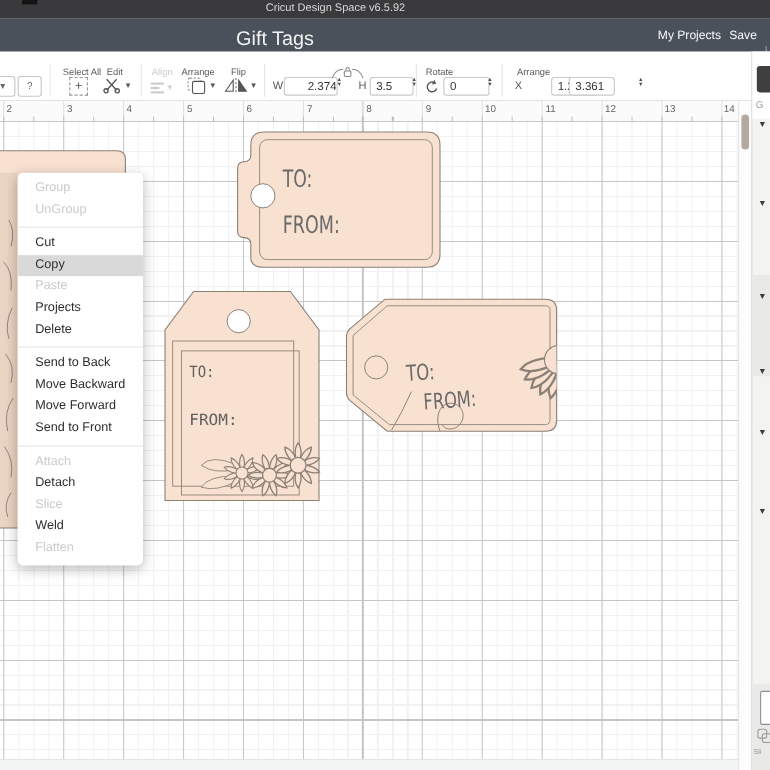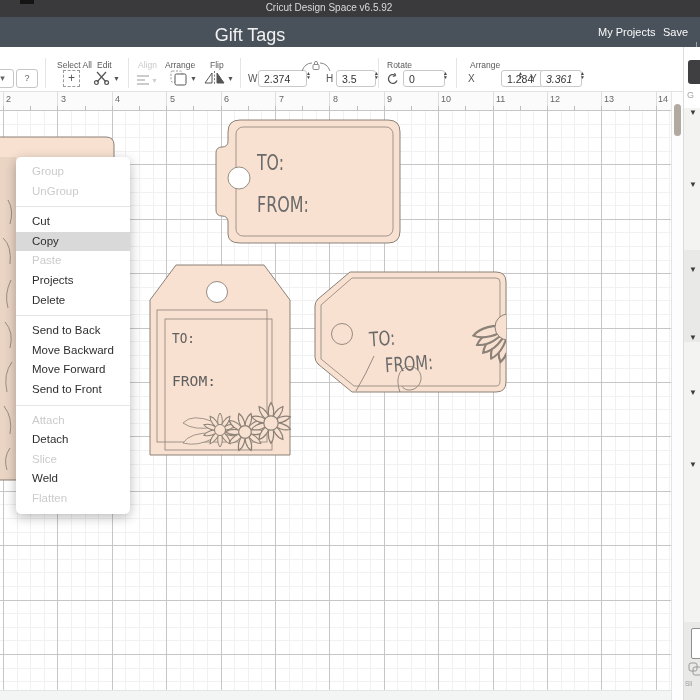--- a/index.html
+++ b/index.html
@@ -1,21 +1,21 @@
 <!DOCTYPE html>
 <html><head>
 <meta charset="utf-8">
 <style>
   html,body{margin:0;padding:0;background:#e9e9e9;}
   #app{position:relative;width:700px;height:700px;overflow:hidden;background:#fff;
        font-family:"Liberation Sans",sans-serif;-webkit-font-smoothing:antialiased;}
   
   .titlebar{position:absolute;left:0;top:0;width:700px;height:17px;background:#3a3a3c;}
   .titlebar .tb-text{position:absolute;left:305px;top:2px;transform:translateX(-50%);
-       font-size:10px;color:#d9d9d9;white-space:nowrap;margin-left:24px;}
+       font-size:10px;color:#d9d9d9;white-space:nowrap;}
   .tb-notch{position:absolute;left:20px;top:0;width:14px;height:4px;background:#141414;}
   .appbar{position:absolute;left:0;top:17px;width:700px;height:30px;background:#49525b;}
   .appbar .ab-title{position:absolute;left:250px;top:8px;transform:translateX(-50%);
        font-size:18px;color:#f2f2f2;}
   .ab-link{position:absolute;top:9px;font-size:11px;color:#fafafa;cursor:pointer;}
   .ab-sep{position:absolute;left:696px;top:25px;width:1px;height:15px;background:#99a0a7;}
   
   .toolbar{position:absolute;left:0;top:47px;width:700px;height:44px;background:#fff;
        border-bottom:1px solid #e2e2e2;}
   .t-label{position:absolute;top:13px;font-size:8.5px;color:#5a5a5a;}
@@ -144,21 +144,21 @@
         <path d="M20,13 L13,3 L13,13 Z" fill="#555" stroke="#555"></path>
         <line x1="10.5" y1="1" x2="10.5" y2="15" stroke="#777" stroke-dasharray="2,1.6"></line>
       </svg>
         <span class="caret">▼</span>
     </div>
 
     <div class="t-vsep" style="left:240px;"></div>
 
     <div class="t-label" style="left:264px;margin-top:14px;">Size</div>
     <div class="axis-lab" style="left:248px;">W</div>
-    <input class="num-input" style="left: 258px; width: 42px;" readonly="" value="2.374">
+    <input class="num-input" style="left: 258px; width: 42px; text-align: right;" readonly="" value="2.374">
     <div class="stepper" style="left:306px;">▲<br>▼</div>
     <svg style="position:absolute;left:300px;top:11px;" width="32" height="14">
       <g stroke="#8a8a8a" fill="none" stroke-width="1">
         <path d="M2,13 Q5,5 12,5"></path>
           <path d="M30,13 Q27,5 20,5"></path>
         <rect x="13" y="6.5" width="6" height="5" rx="1"></rect>
         <path d="M14.5,6.5 v-1.6 a1.5,1.5 0 0 1 3,0 v1.6"></path>
       </g>
     </svg>
     <div class="axis-lab" style="left:326px;">H</div>
@@ -175,21 +175,21 @@
     <input class="num-input" style="left: 403px; width: 35px;" readonly="" value="0">
     <div class="stepper" style="left:443px;">▲<br>▼</div>
 
     <div class="t-vsep" style="left:456px;"></div>
 
     <div class="t-label" style="left:470px;">Arrange</div>
     <div class="axis-lab" style="left:468px;">X</div>
     <input class="num-input" style="left: 501px; width: 35px;" readonly="" value="1.284">
     <div class="stepper" style="left:518px;">▲<br>▼</div>
     <div class="axis-lab" style="left:530px;">Y</div>
-    <input class="num-input" style="left: 540px; width: 35px; font-style: italic;" readonly="" value="3.361">
+    <input class="num-input" style="left: 517px; width: 35px;" readonly="" value="3.361">
     <div class="stepper" style="left:580px;">▲<br>▼</div>
   </div>
 
   <div class="ruler">
     <div class="ticks"></div>
     <span style="left:6px">2</span>
     <span style="left:61px">3</span>
     <span style="left:115px">4</span>
     <span style="left:170px">5</span>
     <span style="left:224px">6</span>

